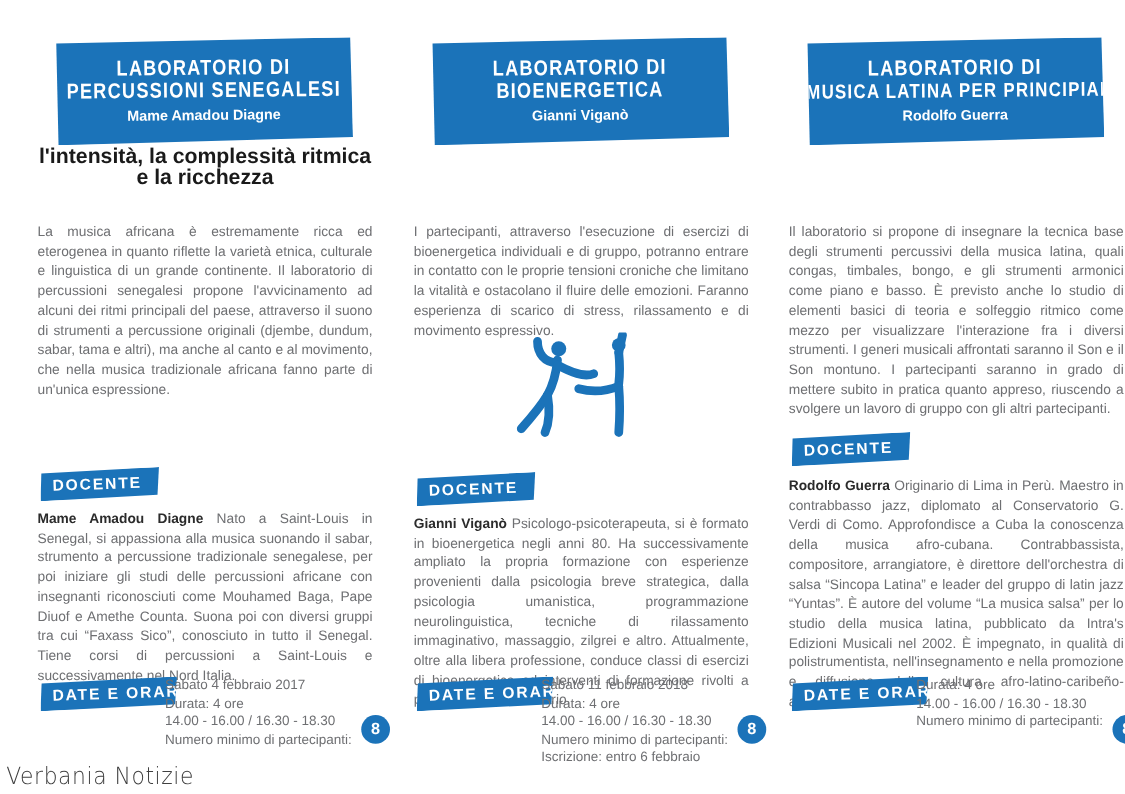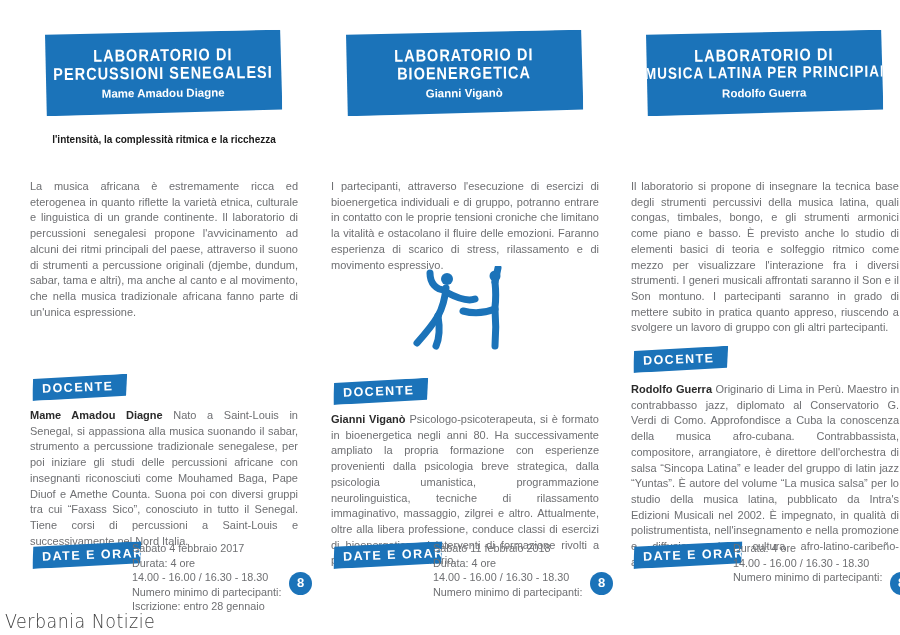--- a/index.html
+++ b/index.html
@@ -18,22 +18,22 @@
     transform:rotate(-0.6deg);
     display:flex;flex-direction:column;justify-content:center;gap:2px;
   }
   .b1,.b2{
     font-weight:bold;letter-spacing:1px;font-size:14.5px;line-height:16px;
     transform:scaleY(1.18);white-space:nowrap;
   }
   .bp{font-weight:bold;font-size:11.5px;margin-top:4px;}
 
   .subtitle{
-    position:absolute;top:131px;left:0;width:100%;text-align:center;
-    font-weight:bold;font-size:10px;line-height:17px;color:#1a1a1a;
+    position:absolute;top:116px;left:0;width:100%;text-align:center;
+    font-weight:bold;font-size:17px;line-height:17px;color:#1a1a1a;
   }
   .body{
     position:absolute;margin:0;left:0;width:100%;
     font-size:11px;line-height:15.7px;color:#6e6f72;text-align:justify;
   }
   .bodytop{top:179px;}
   .body b{color:#2b2b2b;}
 
   .tag{
     position:absolute;left:2px;display:inline-block;
@@ -79,21 +79,20 @@
   </div>
   <p class="body bodytop">La musica africana è estremamente ricca ed eterogenea in quanto riflette la varietà etnica, culturale e linguistica di un grande continente. Il laboratorio di percussioni senegalesi propone l'avvicinamento ad alcuni dei ritmi principali del paese, attraverso il suono di strumenti a percussione originali (djembe, dundum, sabar, tama e altri), ma anche al canto e al movimento, che nella musica tradizionale africana fanno parte di un'unica espressione.</p>
   <div class="tag" style="top:377px">DOCENTE</div>
   <p class="body" style="top:408px"><b>Mame Amadou Diagne</b> <span>Nato a Saint-Louis in Senegal, si appassiona alla musica suonando il sabar, strumento a percussione tradizionale senegalese, per poi iniziare gli studi delle percussioni africane con insegnanti riconosciuti come Mouhamed Baga, Pape Diuof e Amethe Counta. Suona poi con diversi gruppi tra cui “Faxass Sico”, conosciuto in tutto il Senegal. Tiene corsi di percussioni a Saint-Louis e successivamente nel Nord Italia.</span></p>
   <div class="tag sched-tag">DATE E ORARI</div>
   <div class="sched-text">
     <div>Sabato 4 febbraio 2017</div>
     <div>Durata: 4 ore</div>
     <div>14.00 - 16.00 / 16.30 - 18.30</div>
     <div>Numero minimo di partecipanti:</div>
-    <div>Iscrizione: entro 28 gennaio</div>
     <div class="badge">8</div>
   </div>
 </div>
 
 <div class="col col2">
   <div class="banner">
     <div class="b1">LABORATORIO DI</div>
     <div class="b2">BIOENERGETICA</div>
     <div class="bp">Gianni Viganò</div>
   </div>
@@ -112,20 +111,21 @@
     <path d="M95,43 C96,55 96,67 95,80"></path>
   </svg>
   <div class="tag" style="top:381px">DOCENTE</div>
   <p class="body" style="top:412px"><b>Gianni Viganò</b> <span>Psicologo-psicoterapeuta, si è formato in bioenergetica negli anni 80. Ha successivamente ampliato la propria formazione con esperienze provenienti dalla psicologia breve strategica, dalla psicologia umanistica, programmazione neurolinguistica, tecniche di rilassamento immaginativo, massaggio, zilgrei e altro. Attualmente, oltre alla libera professione, conduce classi di esercizi di bioenergetica ed interventi di formazione rivolti a personale socio-sanitario.</span></p>
   <div class="tag sched-tag">DATE E ORARI</div>
   <div class="sched-text">
     <div>Sabato 11 febbraio 2018</div>
     <div>Durata: 4 ore</div>
     <div>14.00 - 16.00 / 16.30 - 18.30</div>
     <div>Numero minimo di partecipanti:</div>
+    <div>Iscrizione: entro 6 febbraio</div>
     <div class="badge">8</div>
   </div>
 </div>
 
 <div class="col col3">
   <div class="banner">
     <div class="b1">LABORATORIO DI</div>
     <div class="b2" style="font-size:13.5px">MUSICA LATINA PER PRINCIPIANTI</div>
     <div class="bp">Rodolfo Guerra</div>
   </div>

